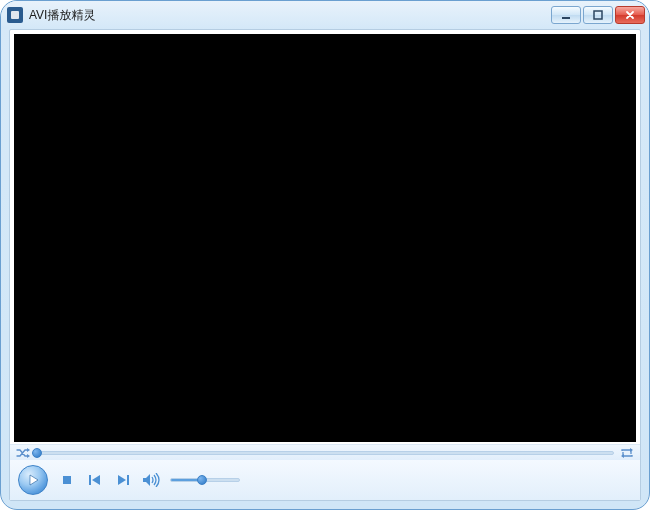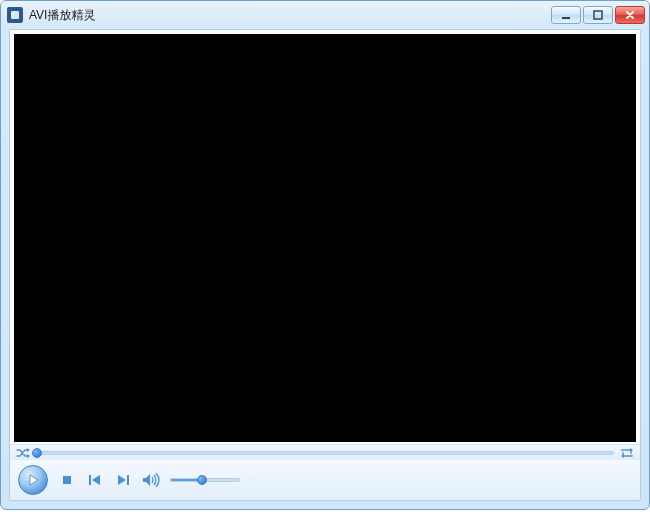--- a/index.html
+++ b/index.html
@@ -8,21 +8,21 @@
     height: 516px;
     font-family: "Segoe UI", Tahoma, sans-serif;
     font-size: 12px;
     background: #fff;
   }
   .window {
     width: 650px;
     height: 510px;
     background: linear-gradient(to bottom, #d6e9f8 0%, #d0e6f7 100%);
     border: 1px solid #6a9fd0;
-    border-radius: 6px;
+    border-radius: 17px;
     display: flex;
     flex-direction: column;
     overflow: hidden;
   }
   .titlebar {
     height: 28px;
     display: flex;
     align-items: center;
     padding: 0 4px 0 6px;
     background: linear-gradient(to bottom, #e8f2fb 0%, #d4e8f8 100%);

